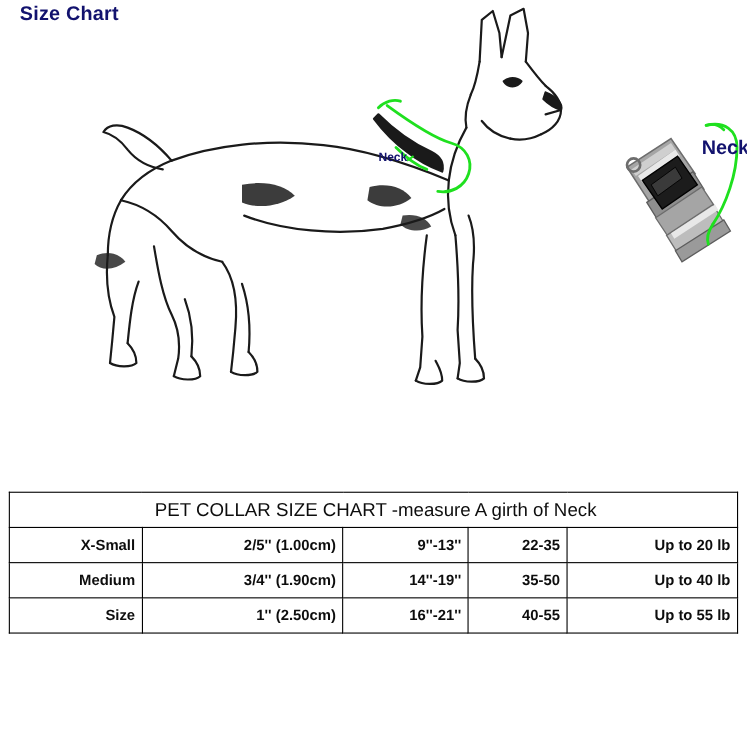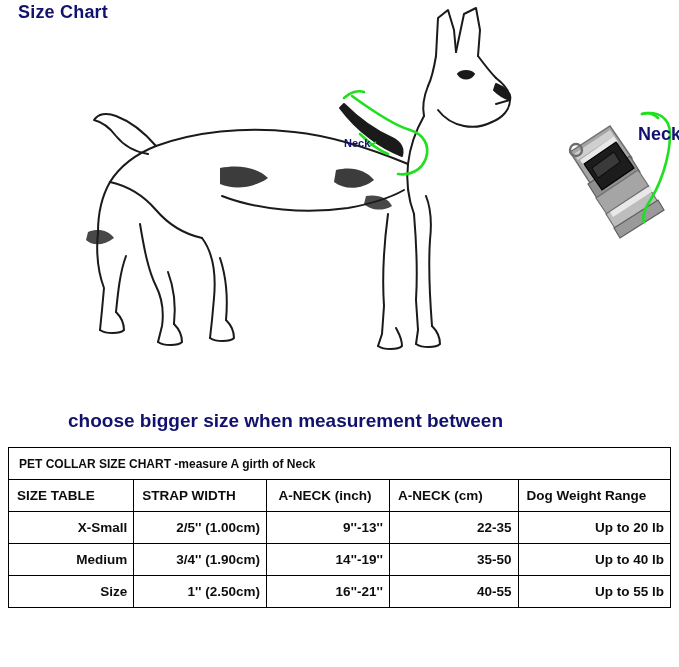--- a/index.html
+++ b/index.html
@@ -90,24 +90,24 @@
   table.size-chart td {
     border: 1px solid #000000;
     height: 31px;
     padding: 0 6px;
     text-align: right;
     vertical-align: middle;
     font-weight: bold;
     color: #0d0d0d;
   }
   table.size-chart tr.head-row td {
-    text-align: left;
+    text-align: center;
     padding-left: 10px;
-    font-weight: bold;
-    font-size: 12px;
+    font-weight: normal;
+    font-size: 17px;
   }
   table.size-chart tr.cols-row td {
     text-align: left;
     padding-left: 8px;
   }
   table.size-chart tr.cols-row td.c-center {
     text-align: center;
     padding-left: 0;
   }
   .col1 { width: 122px; }
@@ -221,34 +221,26 @@
       <g fill="none" stroke="#1fe01f" stroke-width="2.6" stroke-linecap="round">
         <path d="M88 14 C104 10 116 18 116 34 C116 58 106 86 94 104"></path>
         <path d="M88 14 C94 12 100 14 104 18"></path>
         <path d="M94 104 C90 110 88 116 90 122"></path>
       </g>
     </svg>
 
     <div class="neck-label-collar">Neck</div>
   </div>
 
-  <div class="subtitle">choose bigger size when measurement between</div>
 
   <div class="chart-wrap">
     <table class="size-chart">
       <tbody>
           <tr class="head-row">
         <td colspan="5">PET COLLAR SIZE CHART -measure  A  girth of Neck</td>
-      </tr>
-      <tr class="cols-row">
-        <td class="col1">SIZE TABLE</td>
-        <td class="col2">STRAP WIDTH</td>
-        <td class="col3 c-center">A-NECK (inch)</td>
-        <td class="col4">A-NECK (cm)</td>
-        <td class="col5">Dog Weight Range</td>
       </tr>
       <tr>
         <td>X-Small</td>
         <td>2/5'' (1.00cm)</td>
         <td>9''-13''</td>
         <td>22-35</td>
         <td>Up to 20 lb</td>
       </tr>
       <tr>
         <td>Medium</td>

